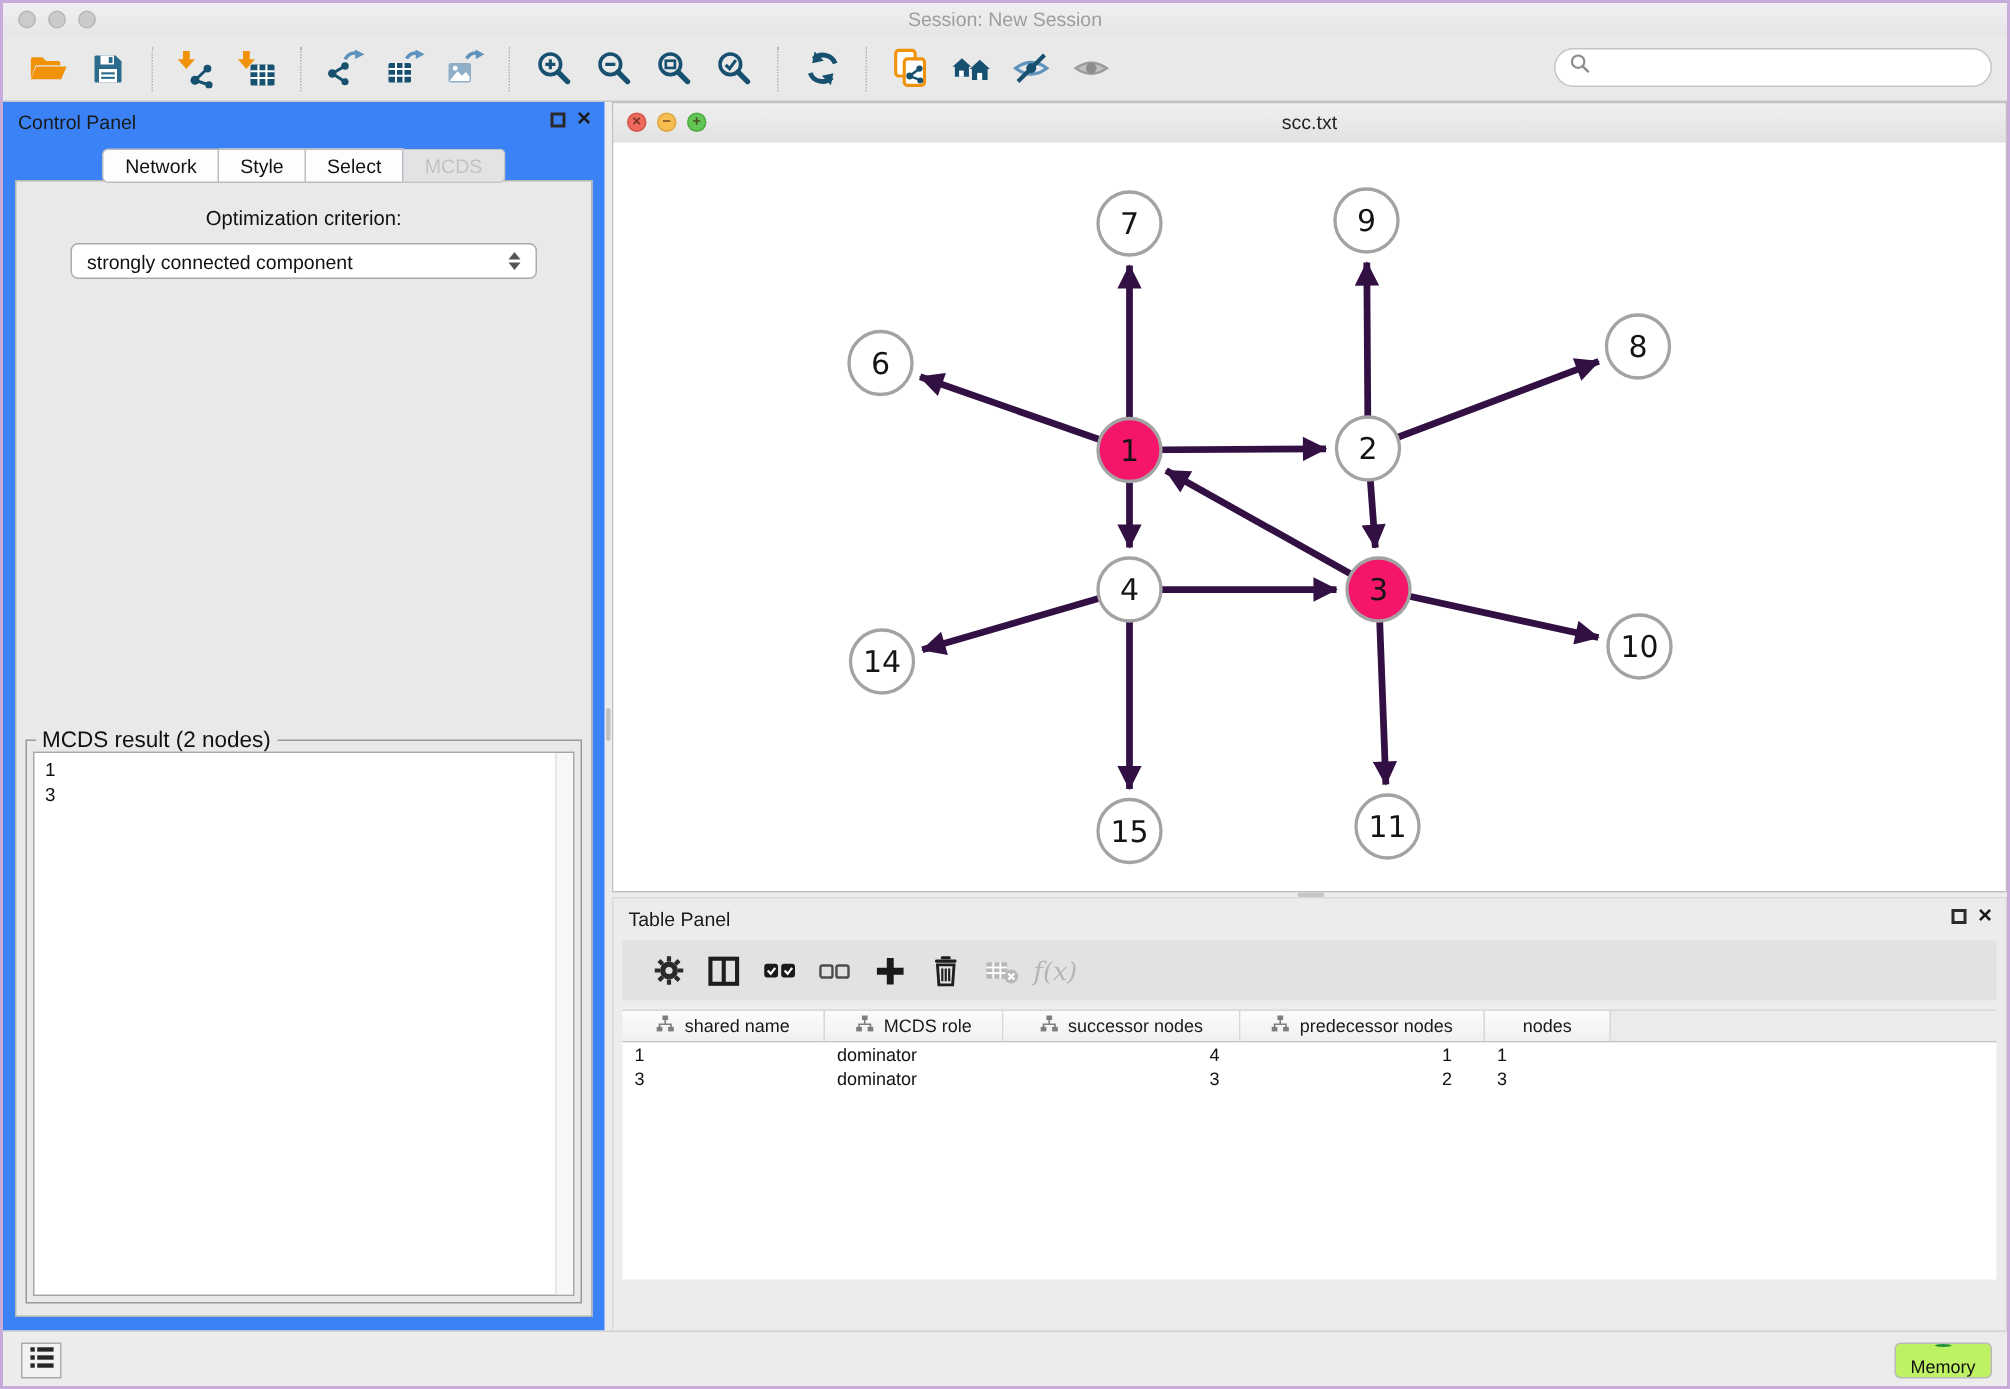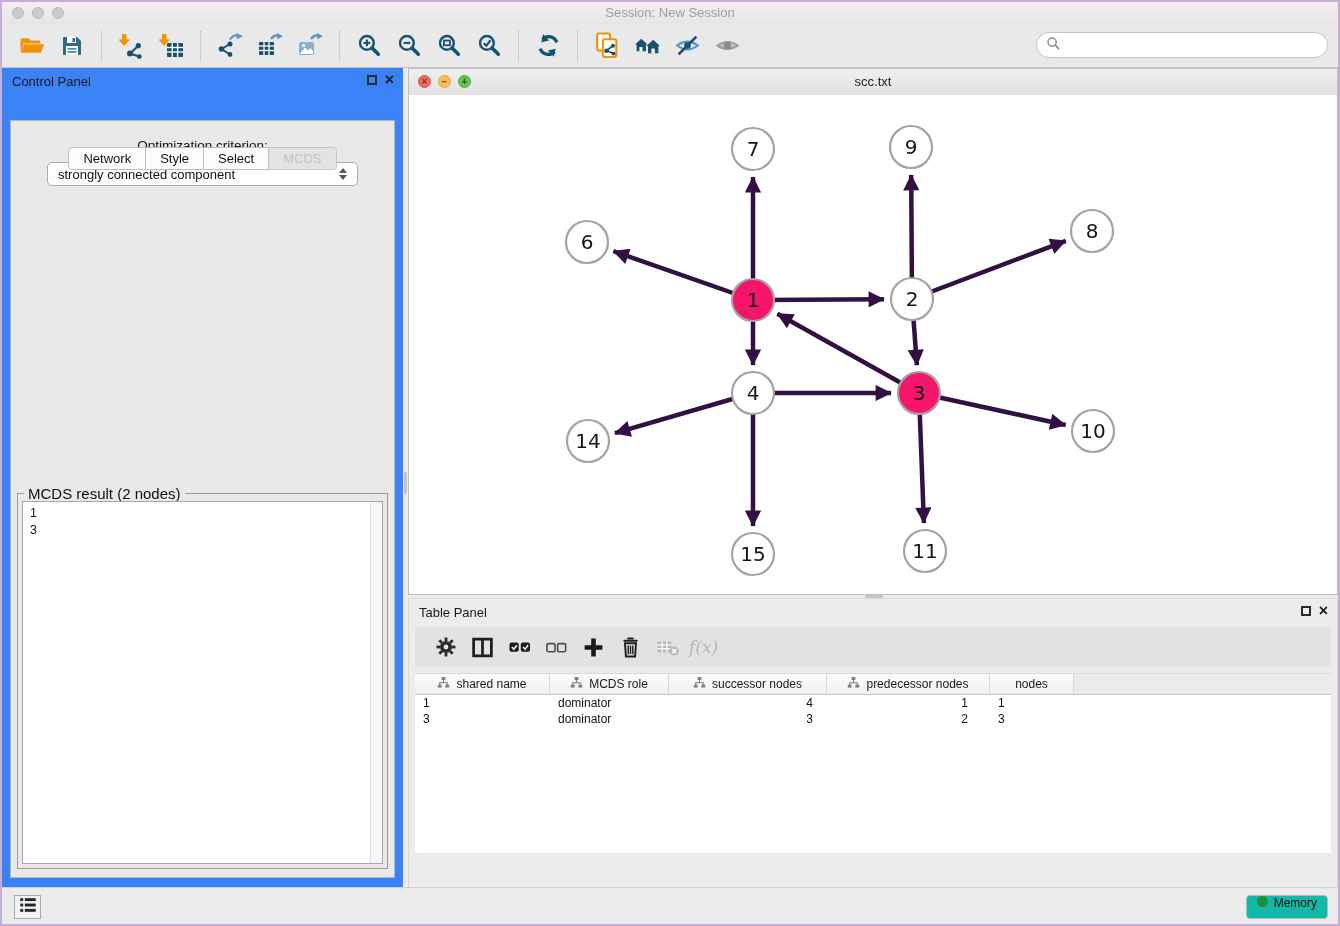--- a/index.html
+++ b/index.html
@@ -20,21 +20,21 @@
   .search{position:absolute;right:10px;top:8px;width:292px;height:26px;background:#fff;
     border:1px solid #C5C5C5;border-radius:13px;display:flex;align-items:center;padding:0 9px;box-sizing:border-box;gap:5px;}
   .search input{border:none;outline:none;flex:1;font-size:12px;background:transparent;font-family:"Liberation Sans",sans-serif;}
   
   .control-panel{position:absolute;left:0;top:66px;width:401px;bottom:34px;background:#3b82f6;}
   .panel-head{position:relative;height:26px;}
   .panel-title{position:absolute;left:10px;top:6px;font-size:13px;color:#1A1A1A;}
   .panel-icons{position:absolute;right:9px;top:6px;display:flex;gap:8px;align-items:center;}
   .float-icon{width:10px;height:10px;border:2px solid #2A2A2A;display:inline-block;box-sizing:border-box;cursor:pointer;}
   .close-icon{font-size:16px;font-weight:bold;color:#1A1A1A;line-height:12px;cursor:pointer;}
-  .cp-tabs{position:absolute;top:31px;left:0;right:0;display:flex;justify-content:center;z-index:2;margin-top:48px;}
+  .cp-tabs{position:absolute;top:31px;left:0;right:0;display:flex;justify-content:center;z-index:2;}
   .cp-tab{height:21px;line-height:21px;padding:0 14px;background:#FDFDFD;border:1px solid #BDBDBD;
     border-left:none;font-size:13px;color:#111;cursor:pointer;}
   .cp-tab:first-child{border-left:1px solid #BDBDBD;border-radius:4px 0 0 4px;}
   .cp-tab:last-child{border-radius:0 4px 4px 0;}
   .cp-tab.active{background:#E3E3E3;color:#C2C2C2;border-color:#C6C6C6;}
   .cp-content{position:absolute;left:8px;right:8px;top:52px;bottom:12px;background:#E9E9E9;border:1px solid #B5B5B5;}
   .opt-label{position:absolute;top:17px;left:0;right:0;text-align:center;font-size:13.5px;color:#111;}
   .select{position:absolute;top:41px;left:36px;right:36px;height:24px;background:#fff;border:1px solid #ABABAB;
     border-radius:5px;display:flex;align-items:center;padding:0 10px;box-sizing:border-box;font-size:13px;color:#111;cursor:pointer;gap:40px;}
   .stepper{margin-left:auto;display:flex;flex-direction:column;gap:2.5px;align-items:center;}
@@ -82,22 +82,22 @@
   .tp-tabs{position:absolute;left:0;right:0;bottom:4px;display:flex;justify-content:center;}
   .seg{height:23px;line-height:23px;padding:0 15px;background:#FDFDFD;border:1px solid #C2C2C2;border-left:none;
     font-size:13px;color:#111;cursor:pointer;}
   .seg:first-child{border-left:1px solid #C2C2C2;border-radius:5px 0 0 5px;}
   .seg:last-child{border-radius:0 5px 5px 0;}
   .seg.active{background:#DBDBDB;color:#B2B2B2;}
   
   .statusbar{position:absolute;left:0;right:0;bottom:0;height:36px;background:#ECECEC;border-top:1px solid #D2D2D2;}
   .sb-left{position:absolute;left:12px;top:7px;width:27px;height:24px;background:#F2F2F2;border:1px solid #ABABAB;
     display:flex;align-items:center;justify-content:center;cursor:pointer;box-sizing:border-box;}
-  .memory-btn{position:absolute;right:10px;top:7px;height:24px;padding:0 10px;background:#14b8a6;border:1px solid #B9B9B9;
-    border-radius:4px;display:flex;align-items:flex-start;gap:6px;font-size:12px;color:#111;cursor:pointer;box-sizing:border-box;}
+  .memory-btn{position:absolute;right:10px;top:7px;height:24px;padding:0 10px;background:#bef264;border:1px solid #B9B9B9;
+    border-radius:4px;display:flex;align-items:center;gap:6px;font-size:12px;color:#111;cursor:pointer;box-sizing:border-box;flex-direction:column;}
   .mem-dot{width:11px;height:11px;border-radius:50%;}
 </style>
 </head>
 <body>
 
 <div class="screen">
 
   <div class="titlebar">
     <div class="dots">
       <span class="dot"></span>

